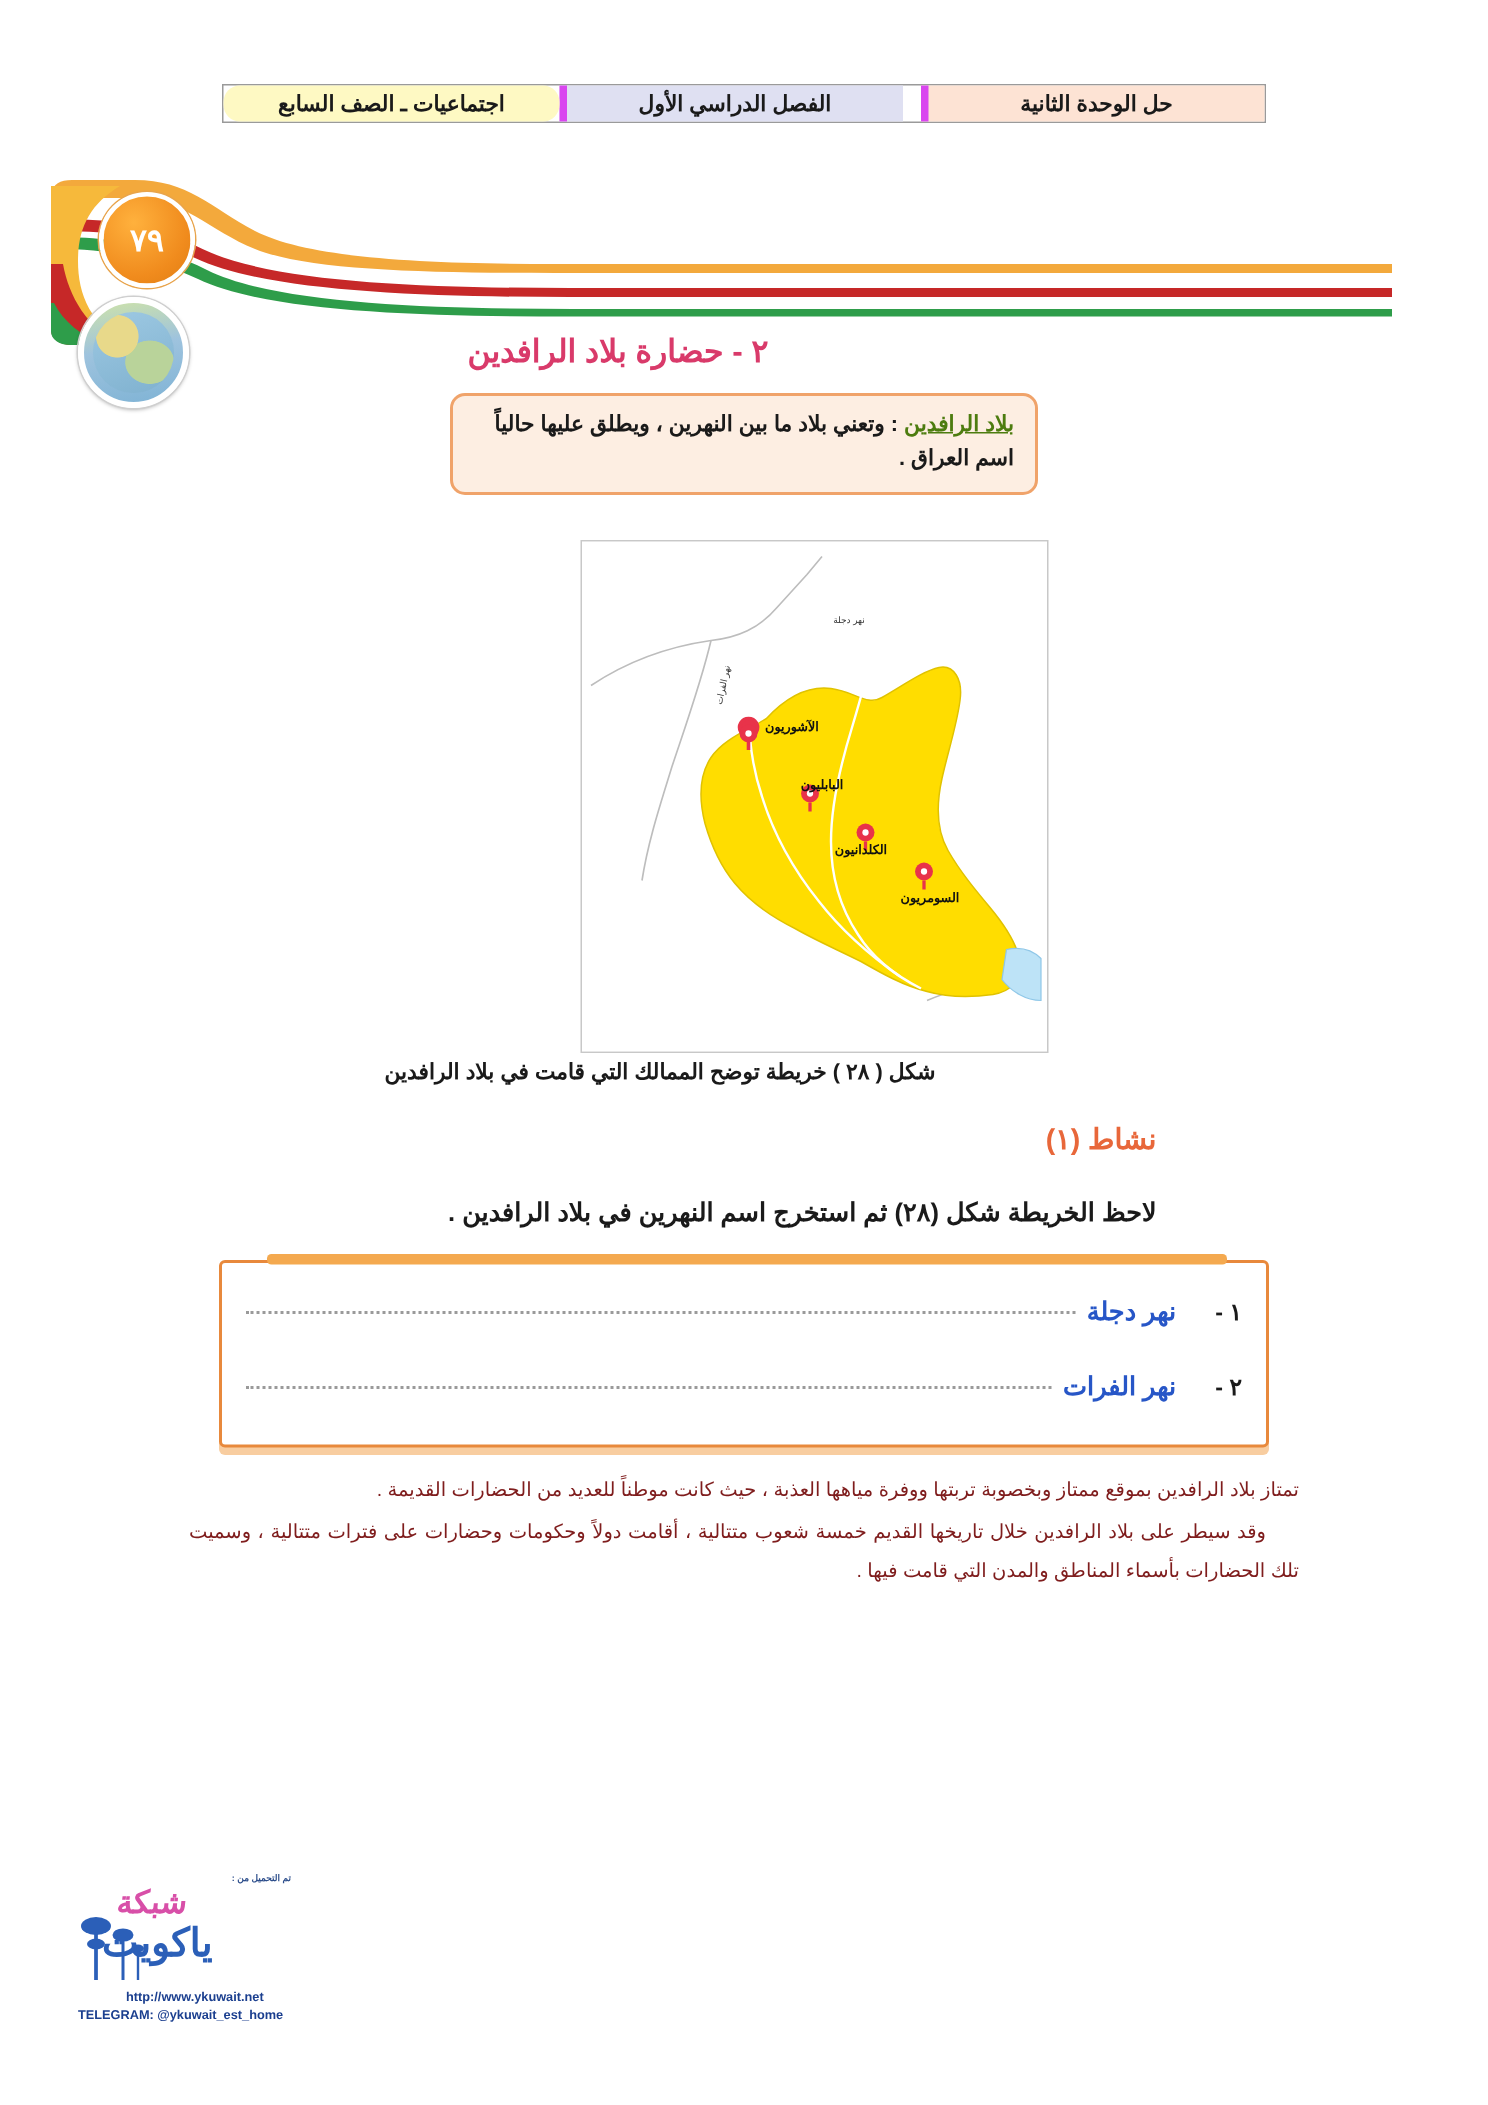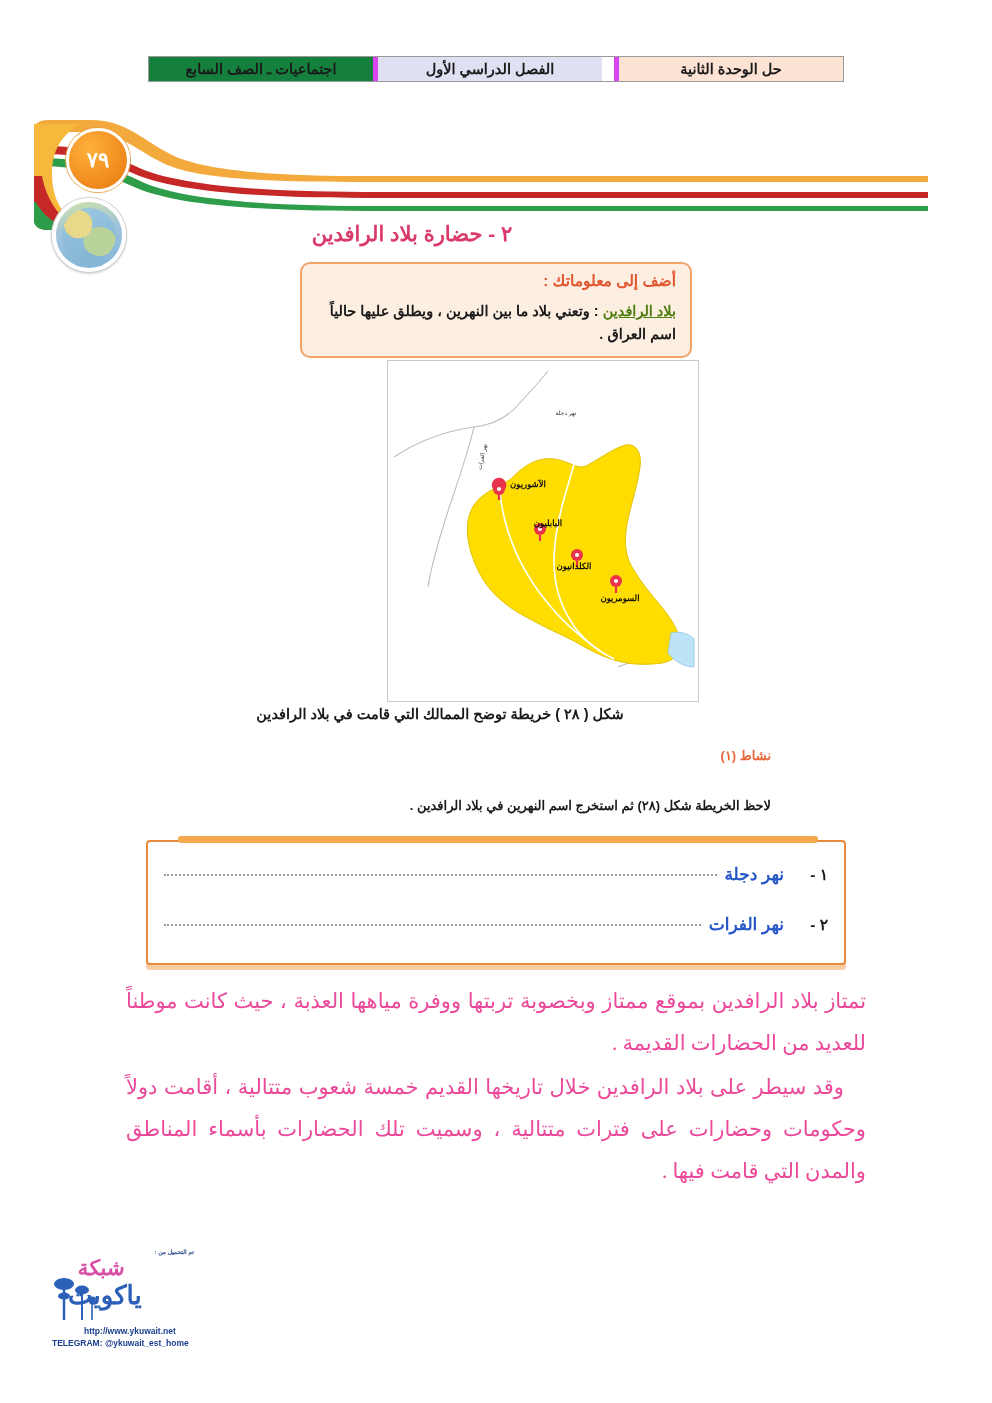--- a/index.html
+++ b/index.html
@@ -34,21 +34,21 @@
     align-items: center;
     justify-content: center;
     font-size: 14.5px;
     font-weight: bold;
     letter-spacing: 0px;
     box-sizing: border-box;
     border-left: 5px solid #d946ef;
     color: #1a1a1a;
   }
   .header-cell:last-child { border-left: none; }
-  .hc-green { background: #15803d; }
+  .hc-green { background: #fef9c3; border-radius: 11px; }
   .hc-blue  { background: #dfe0f2; }
   .hc-peach { background: #fde3d4; margin-left: 12px; }
 
   
   .ribbon-wrap {
     position: absolute;
     top: 118px;
     left: 30px;
     width: 900px;
     height: 130px;
@@ -157,31 +157,31 @@
     font-size: 14.5px;
     font-weight: bold;
     color: #1a1a1a;
   }
 
   
   .activity-title {
     position: absolute;
     top: 748px;
     right: 221px;
-    font-size: 13px;
+    font-size: 19px;
     font-weight: bold;
     color: #e8673a;
   }
   .activity-instruction {
     position: absolute;
     top: 798px;
     right: 221px;
     width: 560px;
     text-align: right;
-    font-size: 13px;
+    font-size: 17px;
     color: #1a1a1a;
     font-weight: bold;
   }
 
   
   .answer-box {
     position: absolute;
     top: 840px;
     left: 146px;
     width: 700px;
@@ -229,24 +229,23 @@
   }
 
   
   .paragraphs {
     position: absolute;
     top: 980px;
     left: 126px;
     width: 740px;
     text-align: justify;
     direction: rtl;
-    font-size: 21px;
+    font-size: 13px;
     line-height: 2.0;
-    color: #ec4899;
-    font-family: Liberation Serif, serif;
+    color: #7f1d1d;
   }
   .paragraphs p { margin: 0 0 2px 0; }
   .paragraphs p.indent { text-indent: 22px; }
 
   
   .footer-logo {
     position: absolute;
     top: 1248px;
     left: 52px;
     width: 150px;
@@ -322,21 +321,20 @@
     <path d="M4,84 L4,103 C4,108 9,112 17,112 L40,112 C24,106 12,96 6,84 Z" fill="#2e9d4a"></path>
   </svg>
 </div>
 
 <div class="page-badge">٧٩</div>
 <div class="globe-badge"></div>
 
 <div class="section-title">٢ -  حضارة بلاد الرافدين</div>
 
 <div class="info-box">
-  <div class="info-title">أضف إلى معلوماتك  :</div>
   <div class="info-body">
     <span class="term">بلاد الرافدين</span>
     <span>: وتعني بلاد ما بين النهرين ، ويطلق عليها حالياً اسم العراق .</span>
   </div>
 </div>
 
 <div class="map-frame">
   <svg width="310" height="340" viewBox="0 0 310 340" xmlns="http://www.w3.org/2000/svg">
     <rect x="0" y="0" width="310" height="340" fill="#ffffff"></rect>
 

